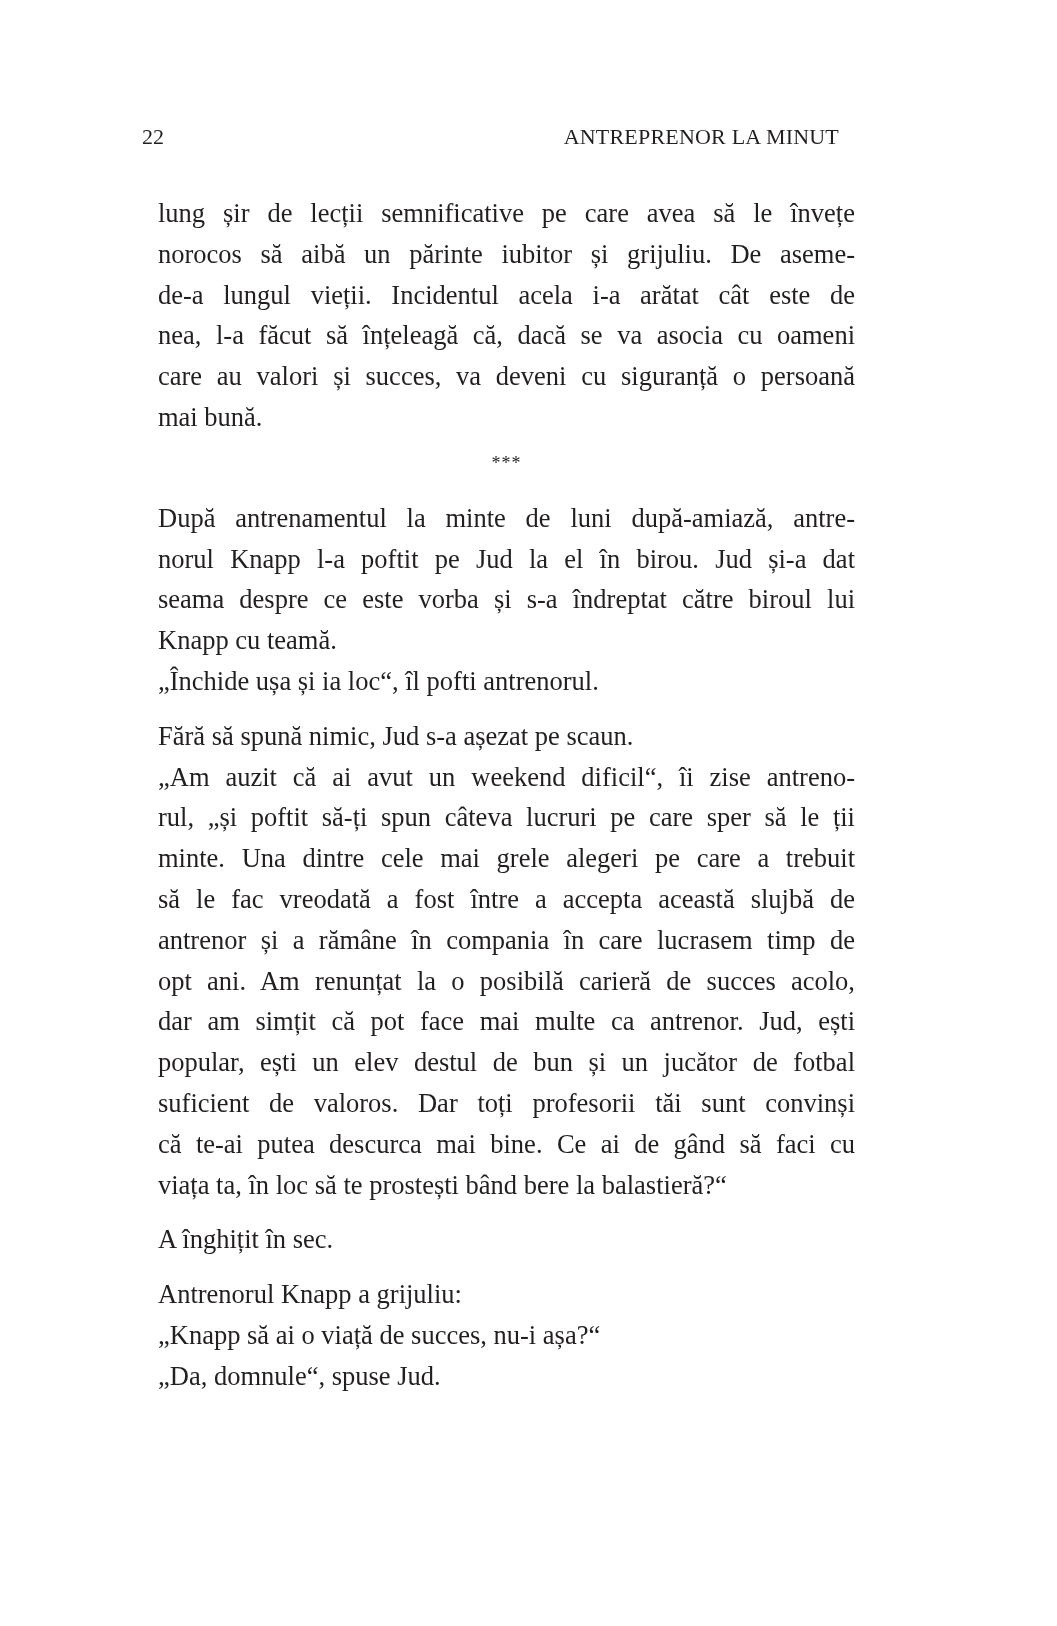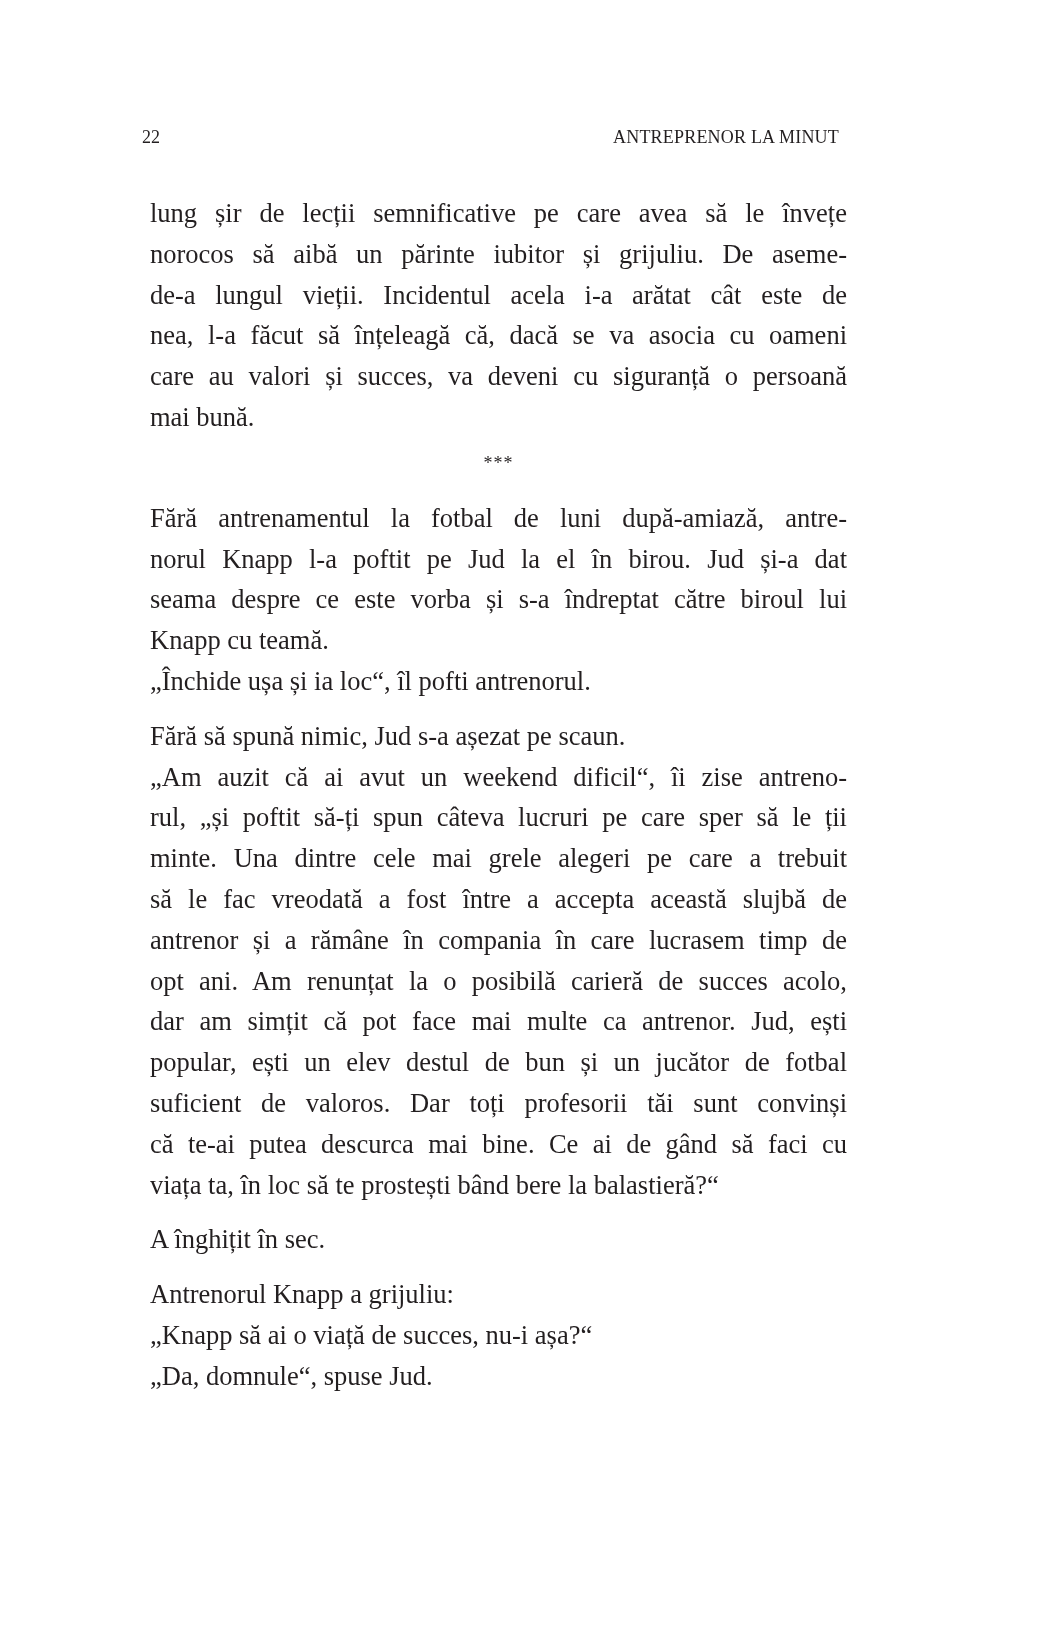--- a/index.html
+++ b/index.html
@@ -20,37 +20,37 @@
       left: 142px;
       top: 0;
       width: 697px;
     }
     .header {
       position: absolute;
       top: 122px;
       left: 0;
       width: 697px;
       height: 30px;
-      font-size: 18px;
+      font-size: 22px;
       line-height: 30px;
     }
     .page-number {
       position: absolute;
       left: 0;
       top: 0;
     }
     .running-title {
       position: absolute;
       right: 0;
       top: 0;
       letter-spacing: 0.2px;
     }
     .body-text {
       position: absolute;
-      left: 8px;
+      left: 16px;
       top: 193px;
       width: 697px;
       font-size: 26.5px;
       line-height: 40.8px;
     }
     .line {
       display: block;
       white-space: nowrap;
       height: 40.8px;
     }
@@ -87,21 +87,21 @@
       <span class="line justify">norocos să aibă un părinte iubitor și grijuliu. De aseme-</span>
       <span class="line justify">de-a lungul vieții. Incidentul acela i-a arătat cât este de</span>
       <span class="line justify">nea, l-a făcut să înțeleagă că, dacă se va asocia cu oameni</span>
       <span class="line justify">care au valori și succes, va deveni cu siguranță o persoană</span>
       <span class="line">mai bună.</span>
     </div>
 
     <span class="separator">***</span>
 
     <div class="paragraph">
-      <span class="line justify">Fără antrenamentul la fotbal de luni după-amiază, antre-</span>
+      <span class="line justify">După antrenamentul la minte de luni după-amiază, antre-</span>
       <span class="line justify">norul Knapp l-a poftit pe Jud la el în birou. Jud și-a dat</span>
       <span class="line justify">seama despre ce este vorba și s-a îndreptat către biroul lui</span>
       <span class="line">Knapp cu teamă.</span>
       <span class="line">„Închide ușa și ia loc“, îl pofti antrenorul.</span>
     </div>
     <div class="para-gap"></div>
 
     <div class="paragraph">
       <span class="line">Fără să spună nimic, Jud s-a așezat pe scaun.</span>
       <span class="line justify">„Am auzit că ai avut un weekend dificil“, îi zise antreno-</span>

